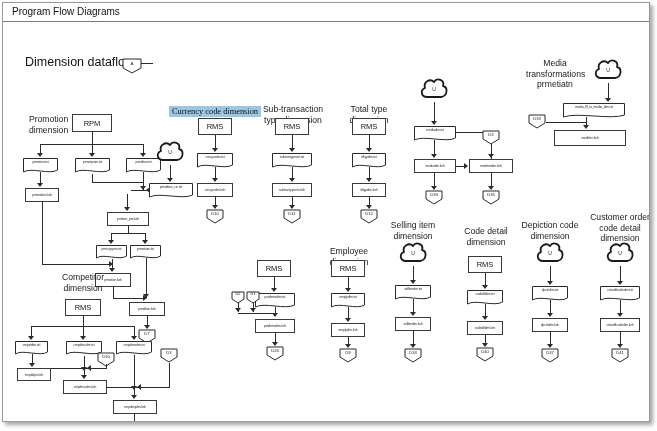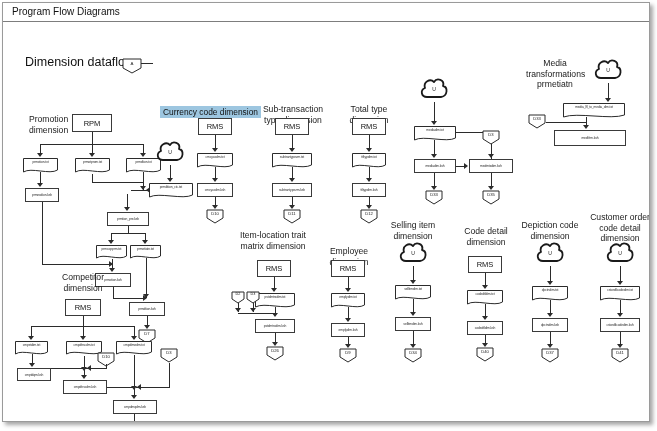--- a/index.html
+++ b/index.html
@@ -222,21 +222,21 @@
       <div class="box" style="left:126px;top:280px;width:36px;height:14px;">prmdtion.ksh</div>
       <div class="ln lnv" style="left:144px;top:294px;height:10px;"></div>
       <div class="ar d" style="left:141px;top:303px;"></div>
       <div class="term" style="left:135px;top:307px;">
         <svg width="18" height="15" viewBox="0 0 18 15">
             <polygon points="1,1 17,1 17,9 9,14 1,9" fill="#fff" stroke="#2b2b2b" stroke-width="1"></polygon>
           </svg>
         <div class="ttx">D7</div>
       </div>
 
-      <div class="hl" style="left:157px;top:84px;">Currency code dimension</div>
+      <div class="hl" style="left:166px;top:84px;font-family:Liberation Serif, serif;">Currency code dimension</div>
       <div class="box sys" style="left:195px;top:96px;width:34px;height:17px;">RMS</div>
       <div class="ln lnv" style="left:212px;top:113px;height:14px;"></div>
       <div class="ar d" style="left:209px;top:126px;"></div>
       <div class="doc" style="left:194px;top:131px;width:36px;height:16px;">
         <svg width="36" height="16" viewBox="0 0 36 16">
             <path d="M0.5,0.5 H35.5 V12 C28,17 8,9 0.5,14 Z" fill="#fff" stroke="#2b2b2b" stroke-width="1"></path>
           </svg>
         <div class="dtx">cmcycodm.txt</div>
       </div>
       <div class="ln lnv" style="left:212px;top:145px;height:12px;"></div>
@@ -452,22 +452,20 @@
       <div class="ln lnh" style="left:104px;top:365px;width:28px;"></div>
       <div class="ln lnv" style="left:166px;top:341px;height:25px;"></div>
       <div class="ln lnh" style="left:133px;top:365px;width:33px;"></div>
       <div class="ar l" style="left:134px;top:362px;"></div>
       <div class="ar d" style="left:128px;top:364px;"></div>
       <div class="ln lnv" style="left:131px;top:366px;height:8px;"></div>
       <div class="ar d" style="left:128px;top:373px;"></div>
       <div class="box" style="left:110px;top:378px;width:44px;height:14px;">cmpdmqdm.ksh</div>
       <div class="ln lnv" style="left:131px;top:392px;height:9px;"></div>
 
-      <div class="lbl c" style="left:229px;top:208px;width:82px;">Item-location trait
-matrix dimension</div>
       <div class="box sys" style="left:254px;top:238px;width:34px;height:17px;">RMS</div>
       <div class="ln lnv" style="left:271px;top:255px;height:12px;"></div>
       <div class="ar d" style="left:268px;top:266px;"></div>
       <div class="doc" style="left:252px;top:271px;width:40px;height:16px;">
         <svg width="40" height="16" viewBox="0 0 40 16">
             <path d="M0.5,0.5 H39.5 V12 C31,17 9,9 0.5,14 Z" fill="#fff" stroke="#2b2b2b" stroke-width="1"></path>
           </svg>
         <div class="dtx">pstdmtrxdim.txt</div>
       </div>
       <div class="term" style="left:228px;top:269px;width:14px;height:13px;">

